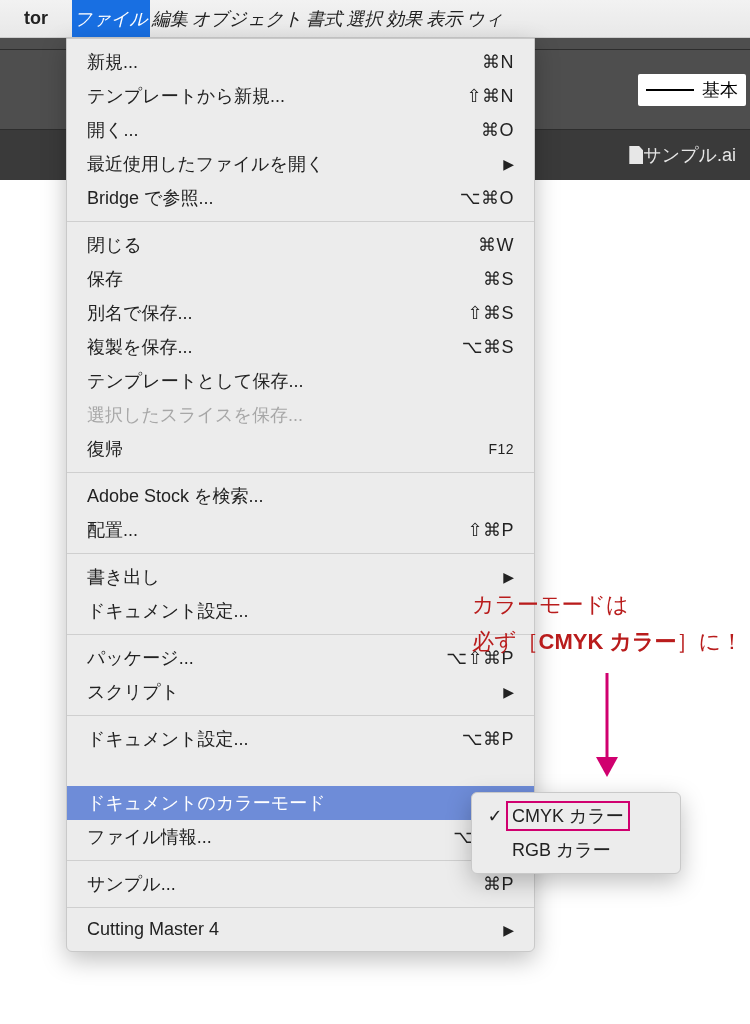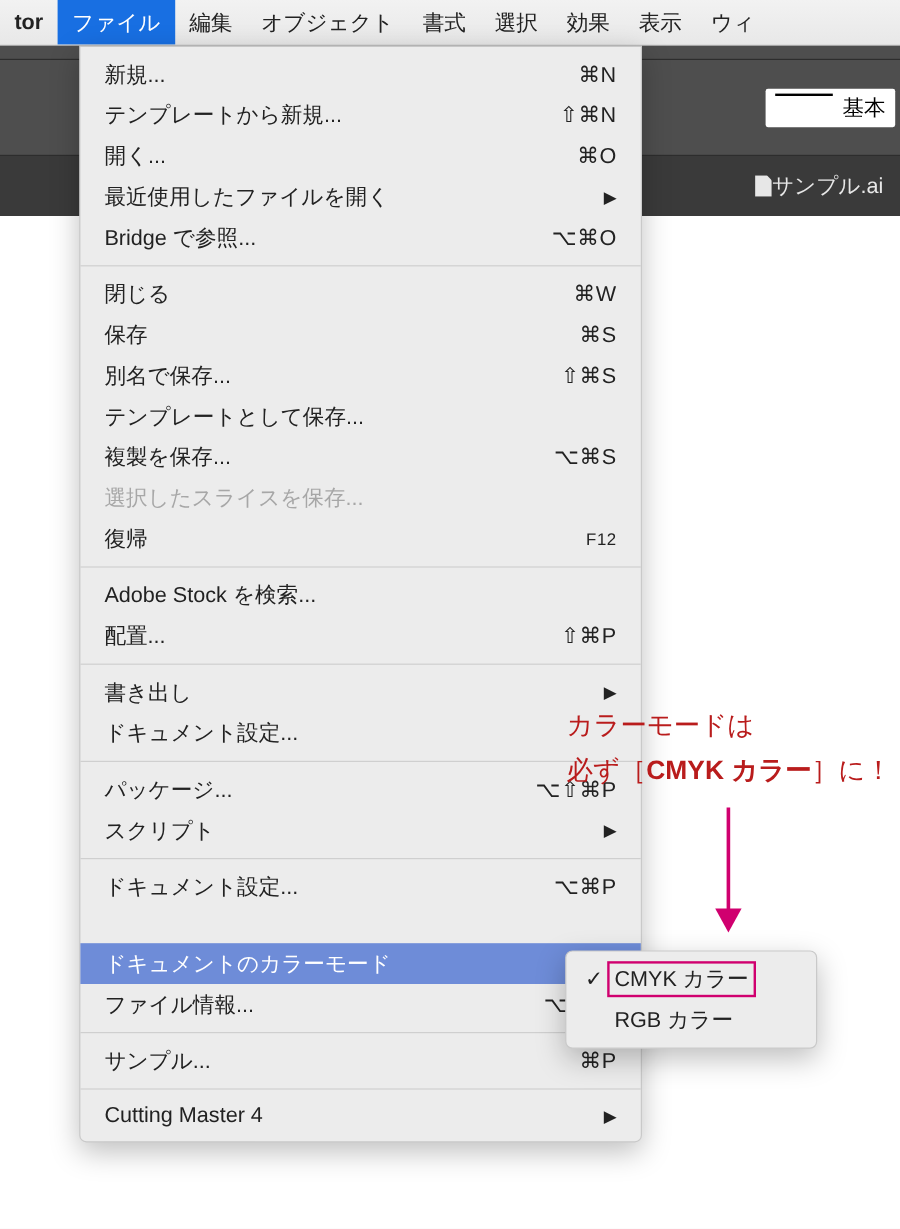--- a/index.html
+++ b/index.html
@@ -16,45 +16,45 @@
 
   
   .menubar {
     background: linear-gradient(#f2f2f2, #e8e8e8);
     height: 38px;
     display: flex;
     align-items: stretch;
     border-bottom: 1px solid #ccc;
   }
   .app-fragment {
-    display:flex; align-items:center; padding:0 12px; font-weight:600; color:#222;
+    display:flex; align-items:center; padding:0 24px; font-weight:600; color:#222;
   }
   .menu-item {
-    display:flex; align-items:center; padding:0 12px; color:#222; cursor:default;
+    display:flex; align-items:center; padding:0 2px; color:#222; cursor:default;font-style:italic;
   }
   .menu-item.open {
     background:#186fe2; color:#fff;
   }
 
   
   .toolbar-dark {
     position: relative;
     background: #4e4e4e;
     height: 12px;
     border-bottom: 1px solid #2d2d2d;
   }
   .toolbar-strip {
     position: relative;
     background: #4e4e4e;
     height: 80px;
     border-bottom: 1px solid #2d2d2d;
   }
   .stroke-swatch {
     position:absolute; right:4px; top:50%; transform:translateY(-50%);
-    display:flex; gap:8px;
+    display:flex; align-items:center; gap:8px;
     background:#fff; padding:4px 8px; border-radius:2px;
   }
   .stroke-line { width:48px; height:2px; background:#000; }
   .tab-row {
     background:#3a3a3a; height:50px; position:relative;
   }
   .doc-tab {
     position:absolute; right:4px; top:0; height:100%;
     display:flex; align-items:center; gap:0; padding:0 10px; color:#e7e7e7;
   }
@@ -159,26 +159,26 @@
     </div>
   <div class="row">
       <span>保存</span>
       <span class="shortcut">⌘S</span>
     </div>
   <div class="row">
       <span>別名で保存...</span>
       <span class="shortcut">⇧⌘S</span>
     </div>
   <div class="row">
-      <span>テンプレートとして保存...</span>
-      <span></span>
-    </div>
-  <div class="row">
       <span>複製を保存...</span>
       <span class="shortcut">⌥⌘S</span>
+    </div>
+  <div class="row">
+      <span>テンプレートとして保存...</span>
+      <span></span>
     </div>
   <div class="row disabled">
       <span>選択したスライスを保存...</span>
       <span></span>
     </div>
   <div class="row">
       <span>復帰</span>
       <span class="shortcut" style="font-size:14px">F12</span>
     </div>
   <div class="sep"></div>

